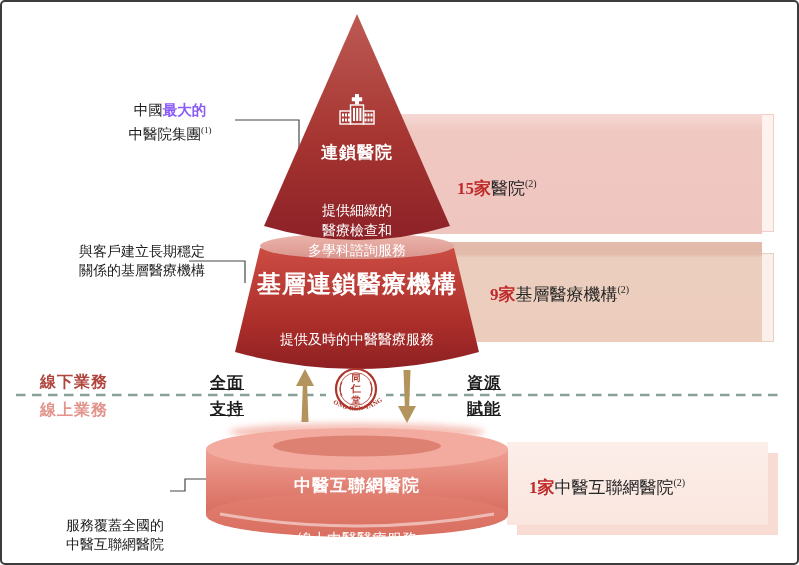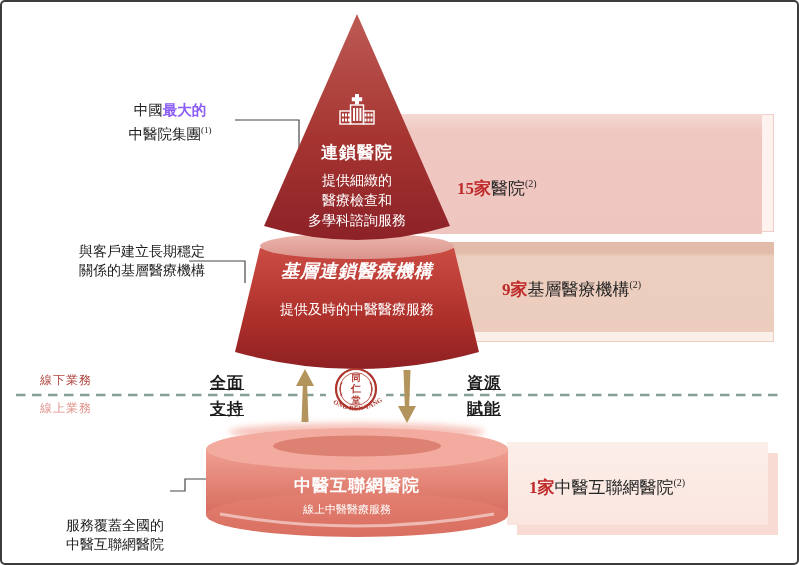--- a/index.html
+++ b/index.html
@@ -13,45 +13,45 @@
   
   .badge-back { position:absolute; }
   .badge { position:absolute; display:flex; align-items:center; }
   .badge-text { font-size:17px; color:#262626; white-space:nowrap; }
   .badge-text .hl { color:#bf2b2b; font-weight:bold; }
   .badge-text sup { font-size:10px; }
   #badge1-back { left:402px; top:112px; width:370px; height:118px; background:#fdf2ee; border:1px solid #f1cfc8; }
   #badge1 { left:390px; top:100px; width:370px; height:120px; padding-left:65px; padding-top:28px;
             background:linear-gradient(180deg,#f6d9d4 0%,#f0c8c2 14%,#efc5bf 100%);margin-top:12px; }
   #badge2-back { left:448px; top:251px; width:324px; height:89px; background:#fbf0e9; border:1px solid #eacfbf; }
-  #badge2 { left:448px; top:240px; width:324px; height:90px; padding-left:52px; padding-top:4px;
+  #badge2 { left:436px; top:240px; width:324px; height:100px; padding-left:52px; padding-top:4px;
             background:linear-gradient(180deg,#e2bbaa 0%,#e2bbaa 12%,#eccebf 16%,#eccdbd 100%); }
   #badge3-back { left:515px; top:451px; width:261px; height:82px; background:#f8dcd3; }
   #badge3 { left:505px; top:440px; width:261px; height:83px; padding-left:22px; padding-top:8px;
             background:linear-gradient(180deg,#fceee9 0%,#fae6df 100%); }
   
   .tier-title { position:absolute; width:240px; text-align:center; color:#fff; font-weight:bold;
                 font-size:17px; letter-spacing:1px; }
-  .tier-desc  { position:absolute; width:240px; text-align:center; color:#fff; font-size:14px; }
+  .tier-desc  { position:absolute; width:240px; text-align:center; color:#fff; font-size:14px;margin-top:30px; }
   .tier-desc div { line-height:20px; }
   #t1-title { left:235px; top:139px; }
   #t1-desc  { left:235px; top:169px; }
-  #t2-title { left:235px; top:257px; font-size:18px;font-style:italic; }
+  #t2-title { left:235px; top:266px; font-size:24px; }
   #t2-desc  { left:235px; top:299px; } #t2-desc div { line-height:18.5px; }
   #t3-title { left:235px; top:472px; }
-  #t3-desc  { left:225px; top:497px; font-size:11px; }
+  #t3-desc  { left:235px; top:497px; font-size:15px; }
   
   .note { position:absolute; text-align:center; color:#1c1c1c; font-size:14.5px; line-height:20px; }
   .note .hl { color:#8b5cf6; font-weight:bold; }
   .note sup { font-size:9px; }
   #note1 { left:112px; top:98px;  width:112px; }
   #note2 { left:64px;  top:241px; width:152px; line-height:18.5px; font-size:14px; }
   #note3 { left:56px;  top:467px; width:114px; line-height:18.5px; font-size:14px;margin-top:48px; }
   
-  .div-label { position:absolute; font-weight:normal; font-size:12px; letter-spacing:1px; white-space:nowrap; }
+  .div-label { position:absolute; font-weight:bold; font-size:16px; letter-spacing:1px; white-space:nowrap; }
   #offline { left:38px; top:370px; color:#b0453e; }
   #online  { left:38px; top:398px; color:#e2948c; }
   .support { position:absolute; font-weight:bold; font-size:16px; color:#1c1c1c; letter-spacing:1px;text-decoration:underline; }
   #sup-top { left:208px; top:371px; } #sup-bot { left:208px; top:397px; }
   #ena-top { left:465px; top:371px; } #ena-bot { left:465px; top:397px; }
   svg { display:block; }
 </style>
 </head>
 <body>
 

